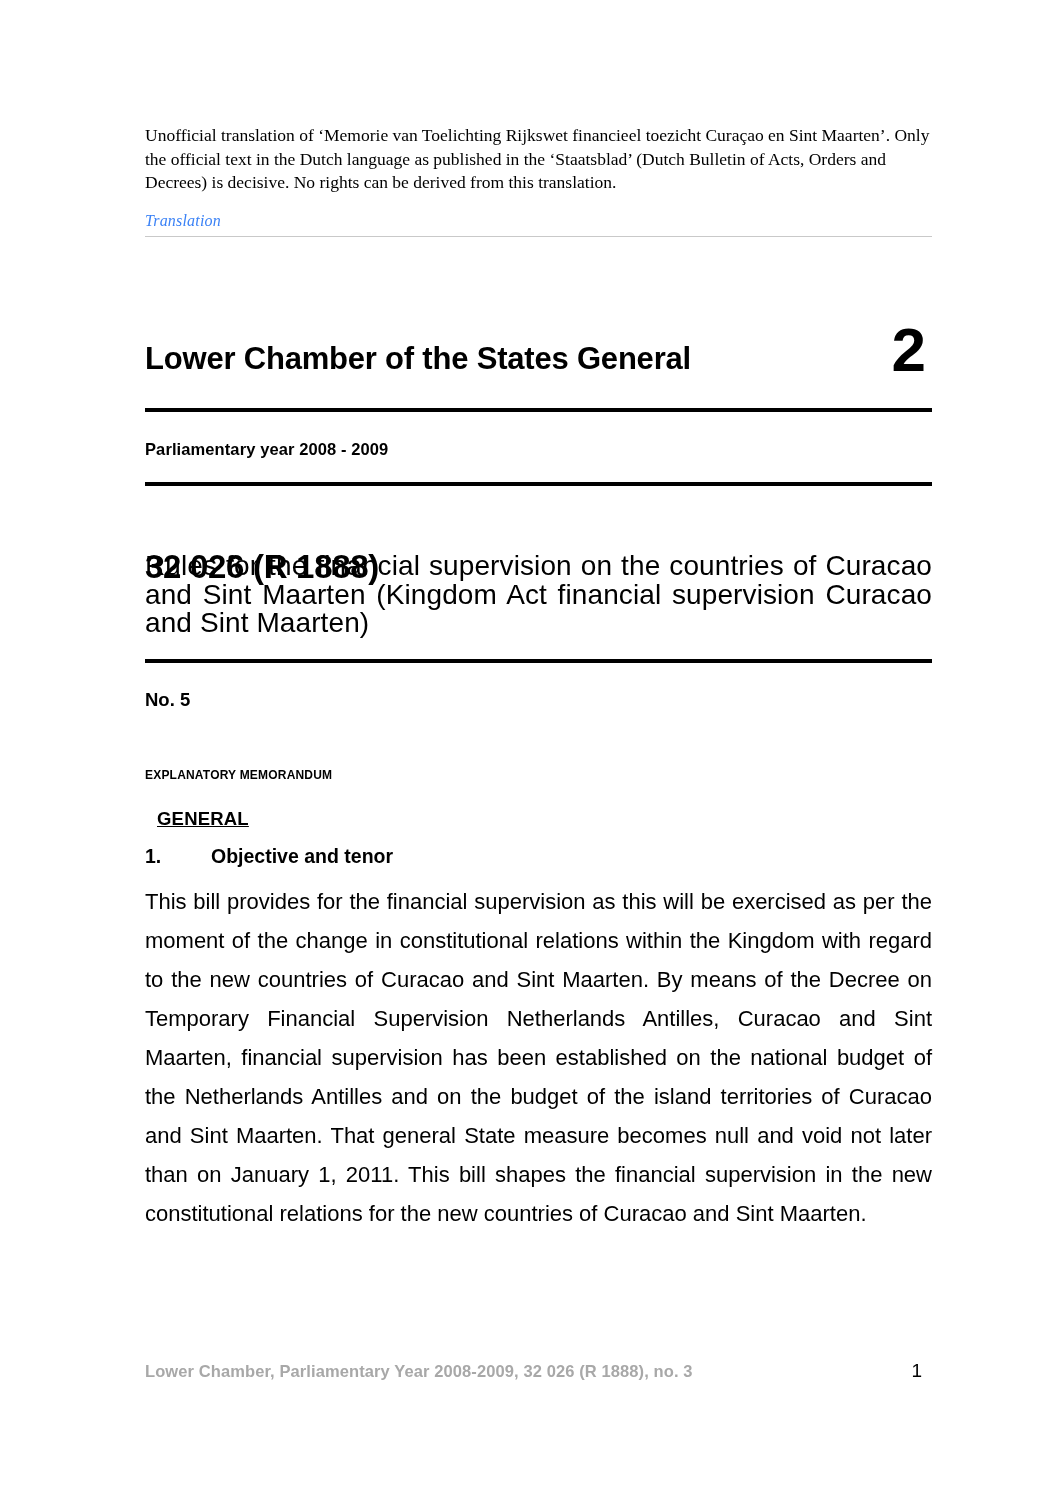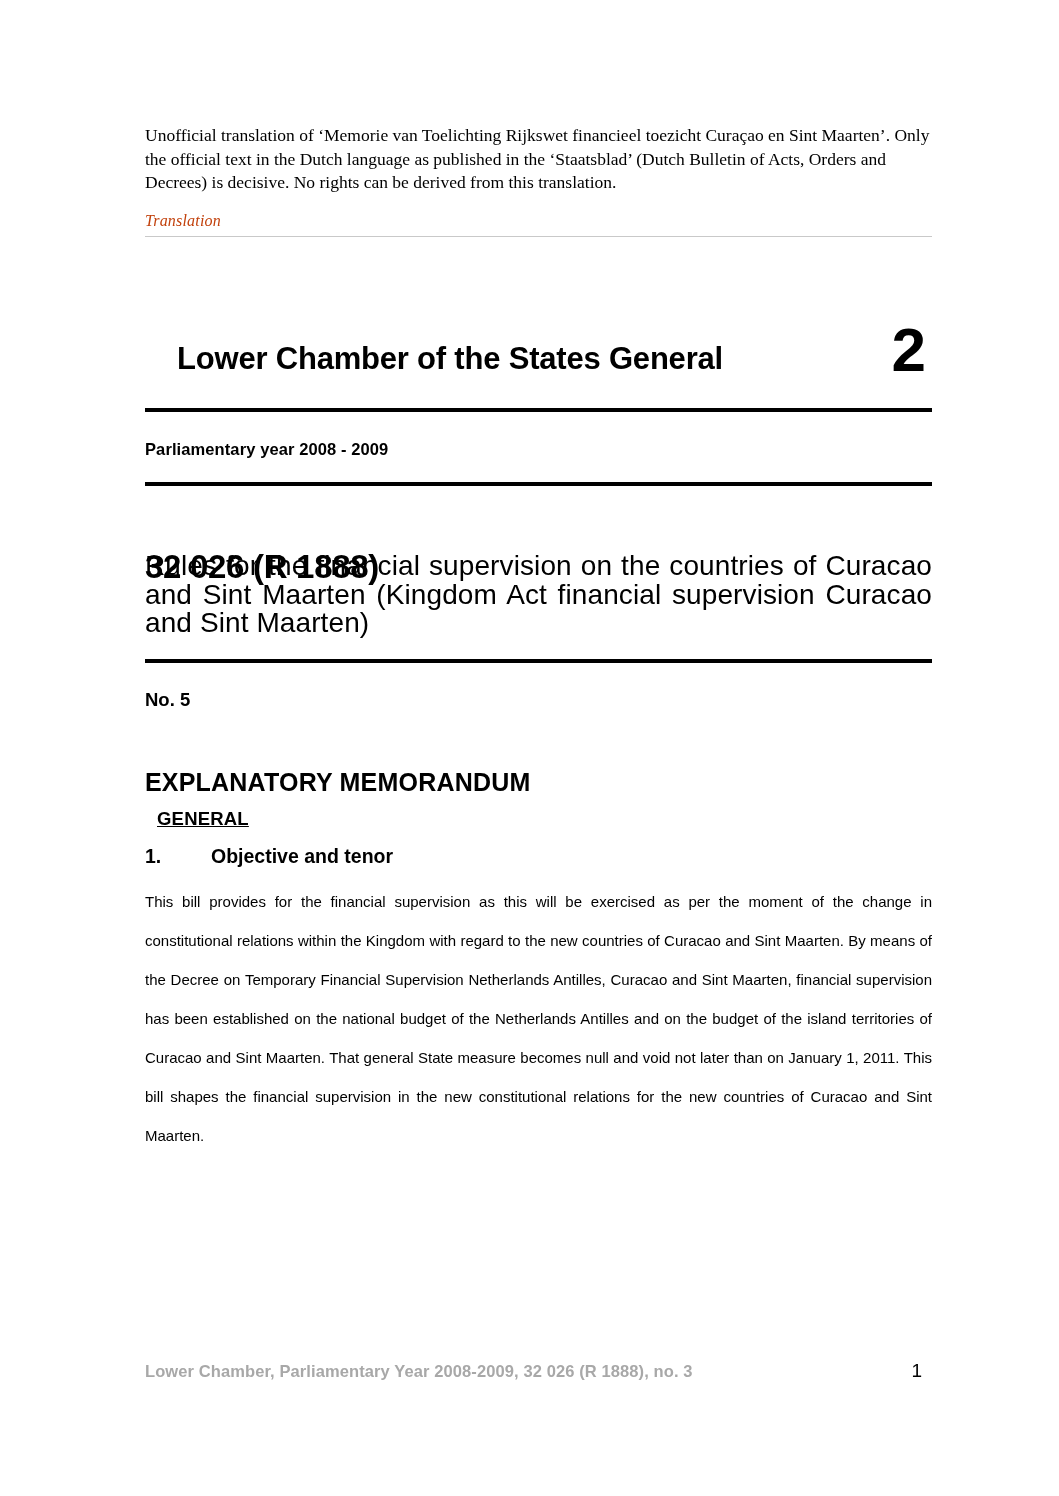--- a/index.html
+++ b/index.html
@@ -37,21 +37,21 @@
     line-height: 23.5px;
     color: #000000;
   }
   .translation-label {
     position: absolute;
     top: 212px;
     left: 0;
     font-family: "Liberation Serif", serif;
     font-style: italic;
     font-size: 16px;
-    color: #c2410c;
+    color: #3b82f6;
     letter-spacing: 0.2px;
   }
   .rule-light {
     position: absolute;
     top: 236px;
     left: 0;
     width: 787px;
     height: 1px;
     background: #c9c9c9;
   }
@@ -65,21 +65,20 @@
     display: flex;
     align-items: flex-end;
     justify-content: space-between;
   }
   .masthead-title {
     font-size: 31px;
     font-weight: bold;
     letter-spacing: -0.2px;
     line-height: 38px;
     white-space: nowrap;
-    margin-left: 32px;
   }
   .masthead-number {
     font-size: 62px;
     font-weight: bold;
     line-height: 56px;
     padding-right: 6px;
   }
   .rule-thick-1 {
     position: absolute;
     top: 408px;
@@ -142,21 +141,21 @@
     left: 0;
     font-size: 18.5px;
     font-weight: bold;
   }
 
   
   .heading-1 {
     position: absolute;
     top: 768px;
     left: 0;
-    font-size: 25px;
+    font-size: 12px;
     font-weight: bold;
     letter-spacing: 0.2px;
   }
   .heading-2 {
     position: absolute;
     top: 808px;
     left: 12px;
     font-size: 18.5px;
     font-weight: bold;
     letter-spacing: 0.2px;
@@ -172,21 +171,21 @@
   }
   .section-heading .num {
     display: inline-block;
     width: 66px;
   }
   .body-par {
     position: absolute;
     top: 882px;
     left: 0;
     width: 787px;
-    font-size: 15px;
+    font-size: 22px;
     line-height: 39px;
     text-align: justify;
     text-align-last: left;
   }
 
   
   .footer {
     position: absolute;
     top: 1340px;
     left: 0;

